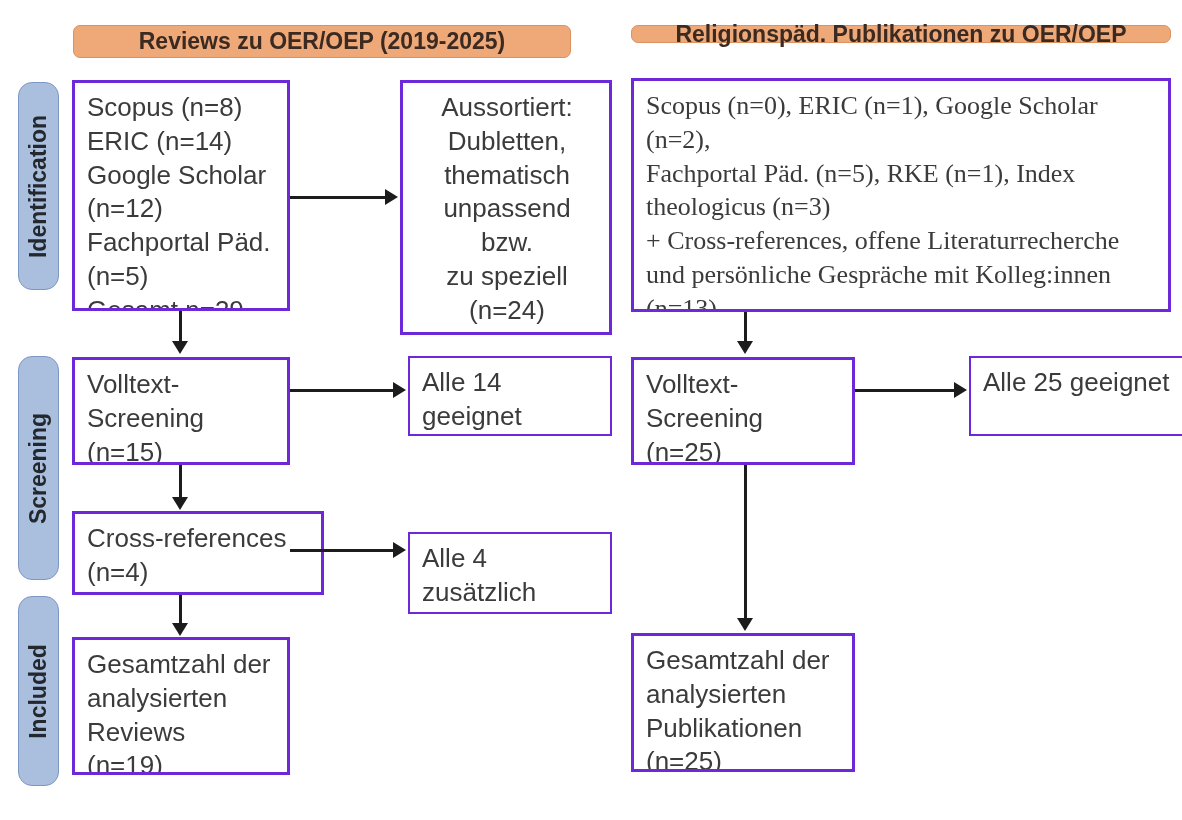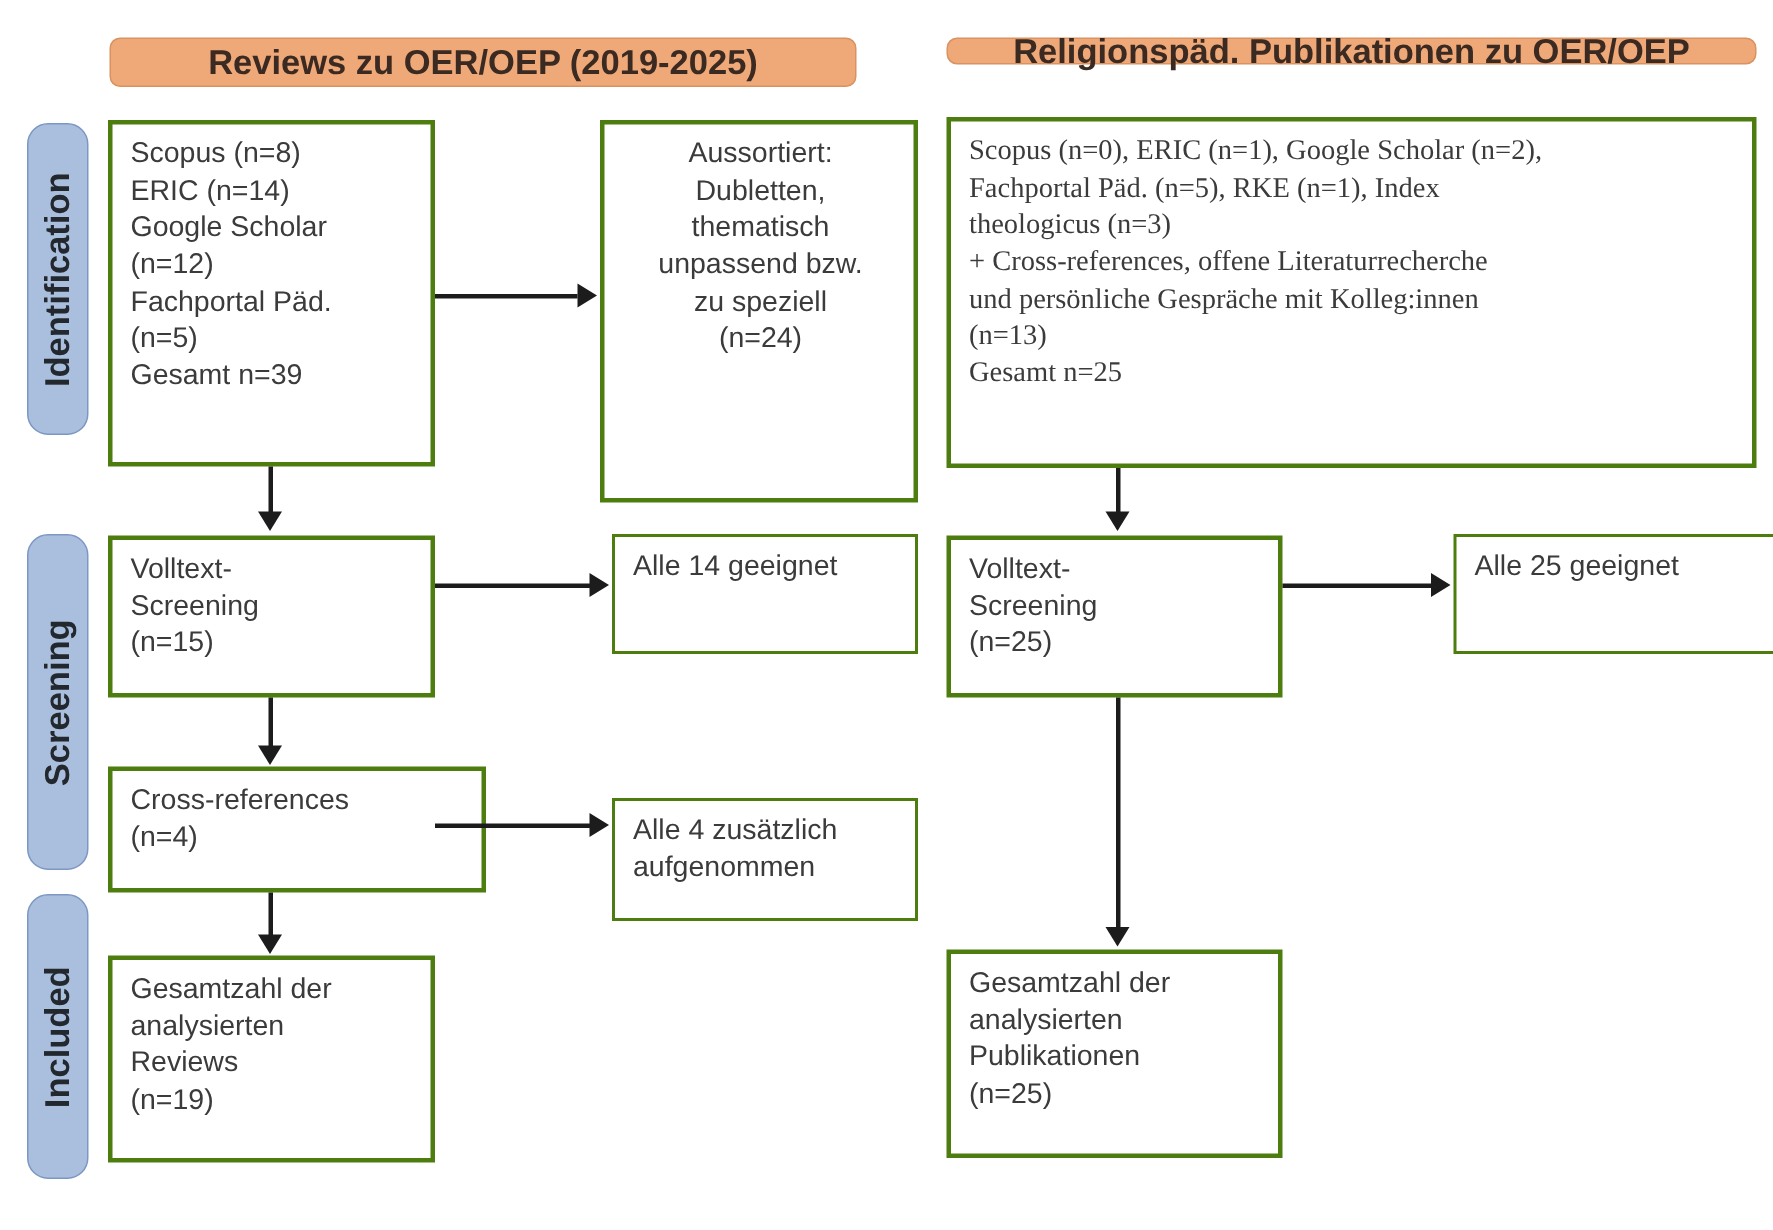--- a/index.html
+++ b/index.html
@@ -51,24 +51,24 @@
     font-size: 23px;
     font-weight: bold;
     color: #3a2a22;
     white-space: nowrap;
   }
 
   
   .flow-box {
     position: absolute;
     background: #ffffff;
-    border: 3px solid #4d7c0f;
+    border: 3px solid #6d28d9;
     box-sizing: border-box;
     padding: 8px 10px 20px 12px;
-    font-size: 19px;
+    font-size: 26px;
     line-height: 1.30;
     color: #3b3b3b;
     white-space: pre-line;
     overflow: hidden;
   }
   .flow-box.thin {
     border-width: 2.5px;
   }
 
   

